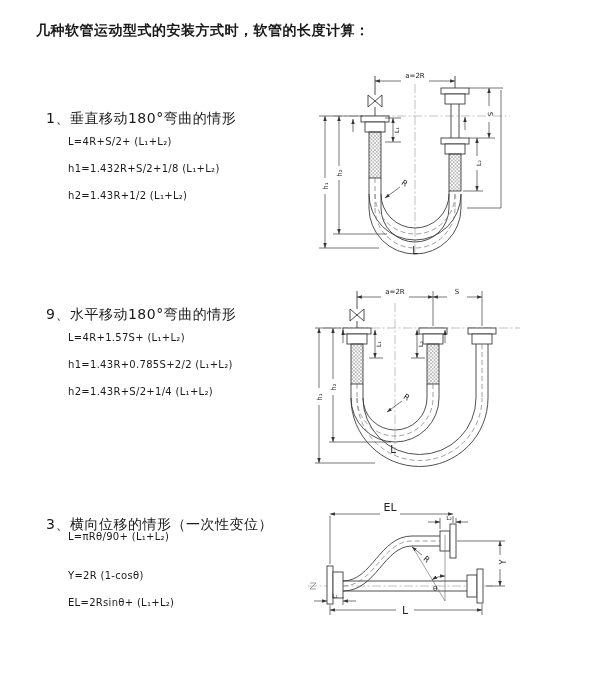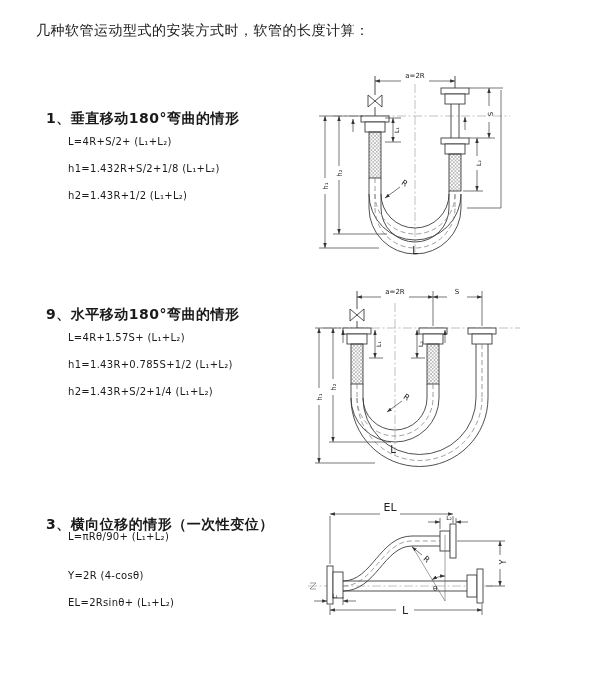--- a/index.html
+++ b/index.html
@@ -1,21 +1,21 @@
 <!DOCTYPE html>
 <html><head>
 <meta charset="utf-8">
 <style>
   html,body{margin:0;padding:0}
   body{
     width:600px;height:675px;position:relative;background:#ffffff;
     font-family:"DejaVu Sans","Liberation Sans",sans-serif;color:#1a1a1a;overflow:hidden;
   }
-  .title{position:absolute;left:36px;top:22px;font-size:14px;font-weight:400;letter-spacing:.5px;white-space:nowrap}
-  .heading{position:absolute;font-size:14px;font-weight:700;letter-spacing:.5px;white-space:nowrap}
+  .title{position:absolute;left:36px;top:22px;font-size:14px;font-weight:700;letter-spacing:.5px;white-space:nowrap}
+  .heading{position:absolute;font-size:14px;font-weight:400;letter-spacing:.5px;white-space:nowrap}
   .formula{position:absolute;left:68px;font-size:10px;letter-spacing:.3px;white-space:nowrap}
   svg.diag{position:absolute;overflow:visible}
   svg text{font-family:"DejaVu Sans",sans-serif;fill:#222}
   .ln{stroke:#3c3c3c;stroke-width:.9;fill:none}
   .fl{fill:#ffffff;stroke:#3c3c3c;stroke-width:.9}
   .ht{fill:url(#hatch);stroke:#3c3c3c;stroke-width:.9}
   .cl{stroke:#999;stroke-width:.6;fill:none;stroke-dasharray:9 2.5 2 2.5}
   .dsh{stroke:#777;stroke-width:.7;fill:none;stroke-dasharray:5 3}
   .dim{stroke:#3c3c3c;stroke-width:.7;fill:none}
   .thin{stroke:#555;stroke-width:.55;fill:none}
@@ -44,26 +44,26 @@
 
 <div class="title">几种软管运动型式的安装方式时，软管的长度计算：</div>
 
 <div class="heading" style="left:46px;top:110px">1、垂直移动180°弯曲的情形</div>
 <div class="formula" style="top:136px">L=4R+S/2+ (L₁+L₂)</div>
 <div class="formula" style="top:163px">h1=1.432R+S/2+1/8 (L₁+L₂)</div>
 <div class="formula" style="top:190px">h2=1.43R+1/2 (L₁+L₂)</div>
 
 <div class="heading" style="left:46px;top:306px">9、水平移动180°弯曲的情形</div>
 <div class="formula" style="top:332px">L=4R+1.57S+ (L₁+L₂)</div>
-<div class="formula" style="top:359px">h1=1.43R+0.785S+1/2 (L₁+L₂)</div>
+<div class="formula" style="top:359px">h1=1.43R+0.785S+2/2 (L₁+L₂)</div>
 <div class="formula" style="top:386px">h2=1.43R+S/2+1/4 (L₁+L₂)</div>
 
 <div class="heading" style="left:46px;top:516px">3、横向位移的情形（一次性变位）</div>
 <div class="formula" style="top:531px">L=πRθ/90+ (L₁+L₂)</div>
-<div class="formula" style="top:570px">Y=2R (4-cosθ)</div>
+<div class="formula" style="top:570px">Y=2R (1-cosθ)</div>
 <div class="formula" style="top:597px">EL=2Rsinθ+ (L₁+L₂)</div>
 
 <svg class="diag" style="left:305px;top:66px" width="295" height="190" viewBox="0 0 295 190">
   <g>
     <path class="cl" d="M110,18 V186"></path>
     <path class="cl" d="M28,50 H205"></path>
   </g>
   <g>
     <path class="ln" d="M70,10 V29"></path>
     <path class="ln" d="M63,29 L70,35 L63,41 Z M77,29 L70,35 L77,41 Z"></path>

